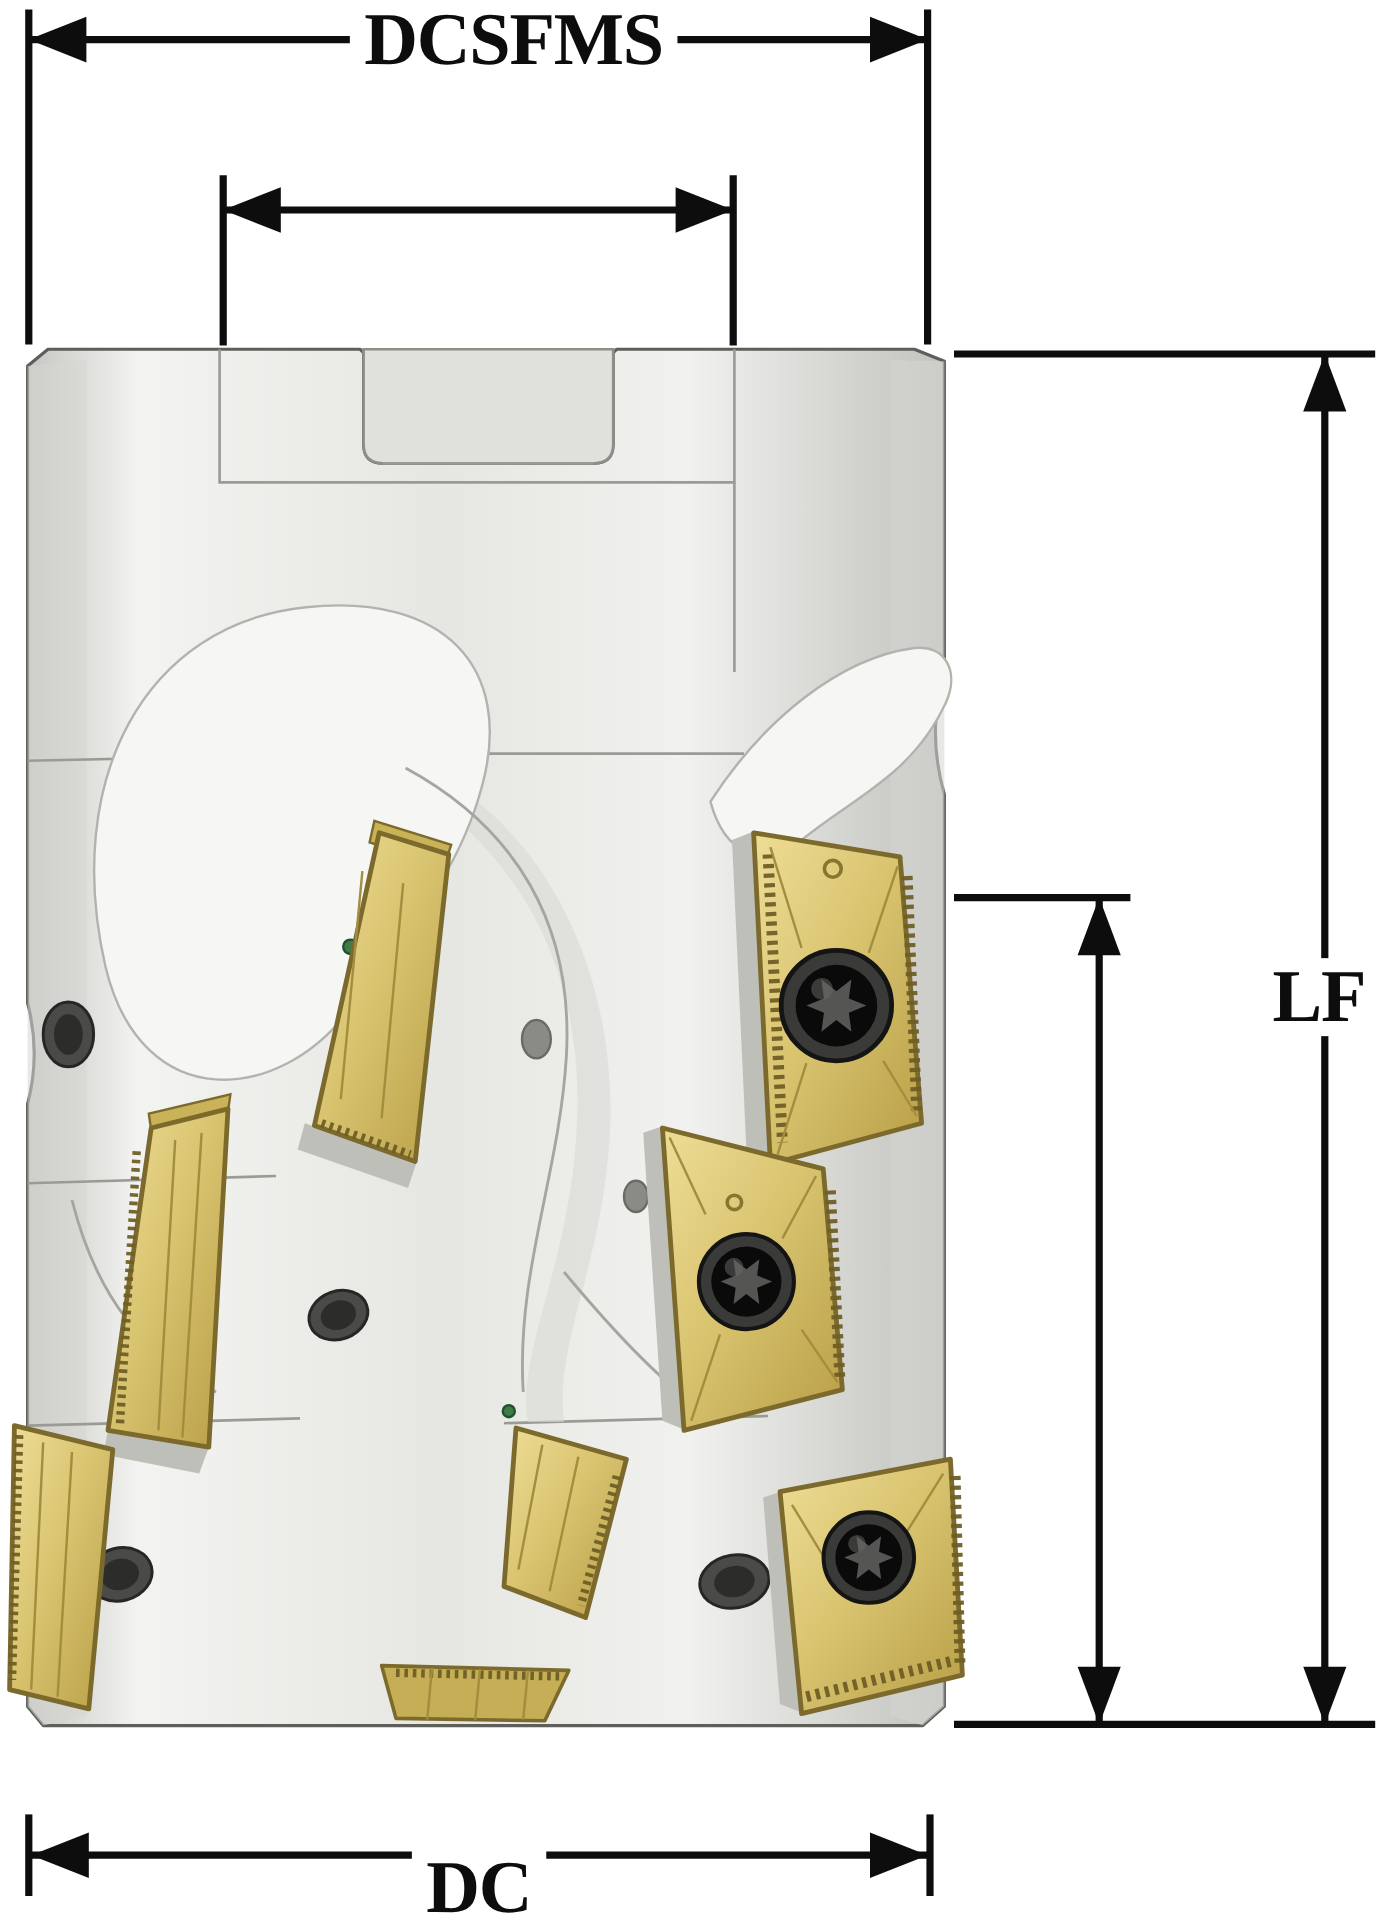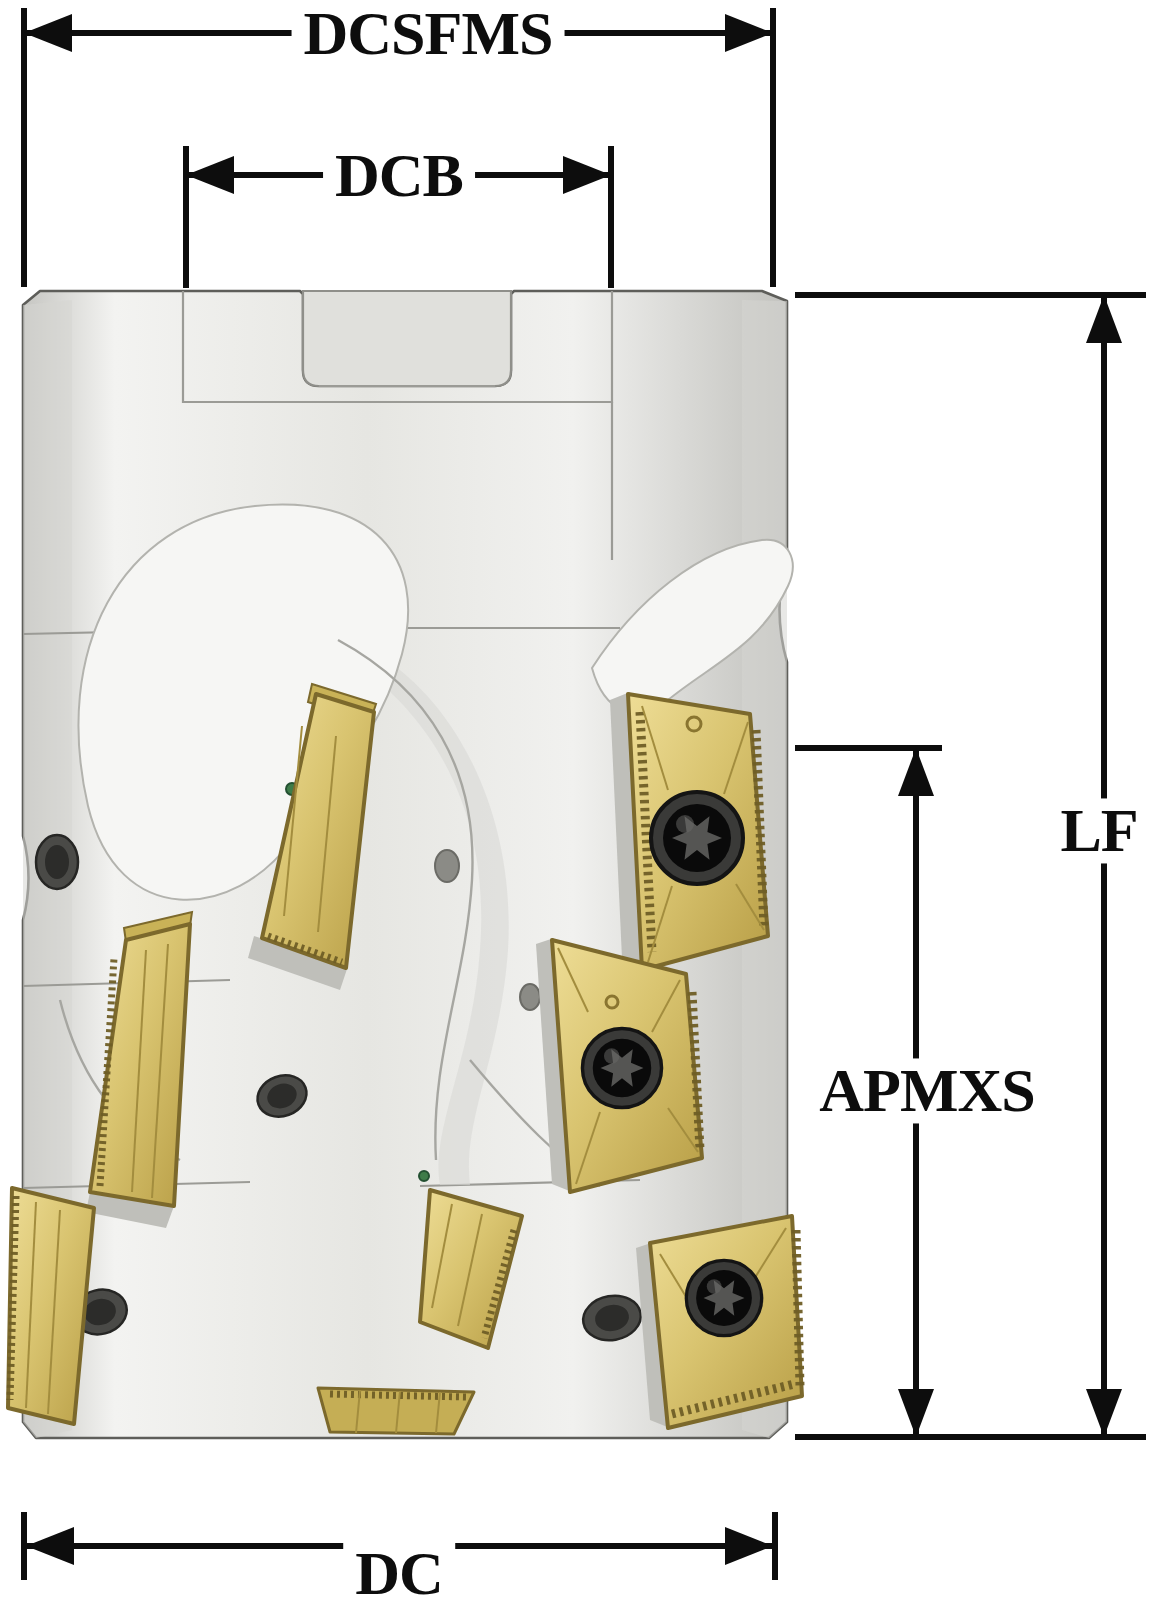--- a/index.html
+++ b/index.html
@@ -222,20 +222,18 @@
       <line class="dimline" x1="24" y1="1512" x2="24" y2="1580"></line>
       <line class="dimline" x1="775" y1="1512" x2="775" y2="1580"></line>
       <line class="dimline" x1="24" y1="1546" x2="775" y2="1546"></line>
       <polygon class="dimarrow" points="26,1546 74,1527 74,1565"></polygon>
       <polygon class="dimarrow" points="773,1546 725,1527 725,1565"></polygon>
     </g>
   </svg>
 
   <div class="dim-label" style="left:428px; top:34px;">DCSFMS</div>
 
-  <div class="dim-label" style="left:399px; top:176px;">DCB</div>
 
   <div class="dim-label tight" style="left:1099px; top:831px;">LF</div>
 
-  <div class="dim-label" style="left:927px; top:1091px;">APMXS</div>
 
   <div class="dim-label" style="left:399px; top:1574px;">DC</div>
 </div>
 
 </body></html>

